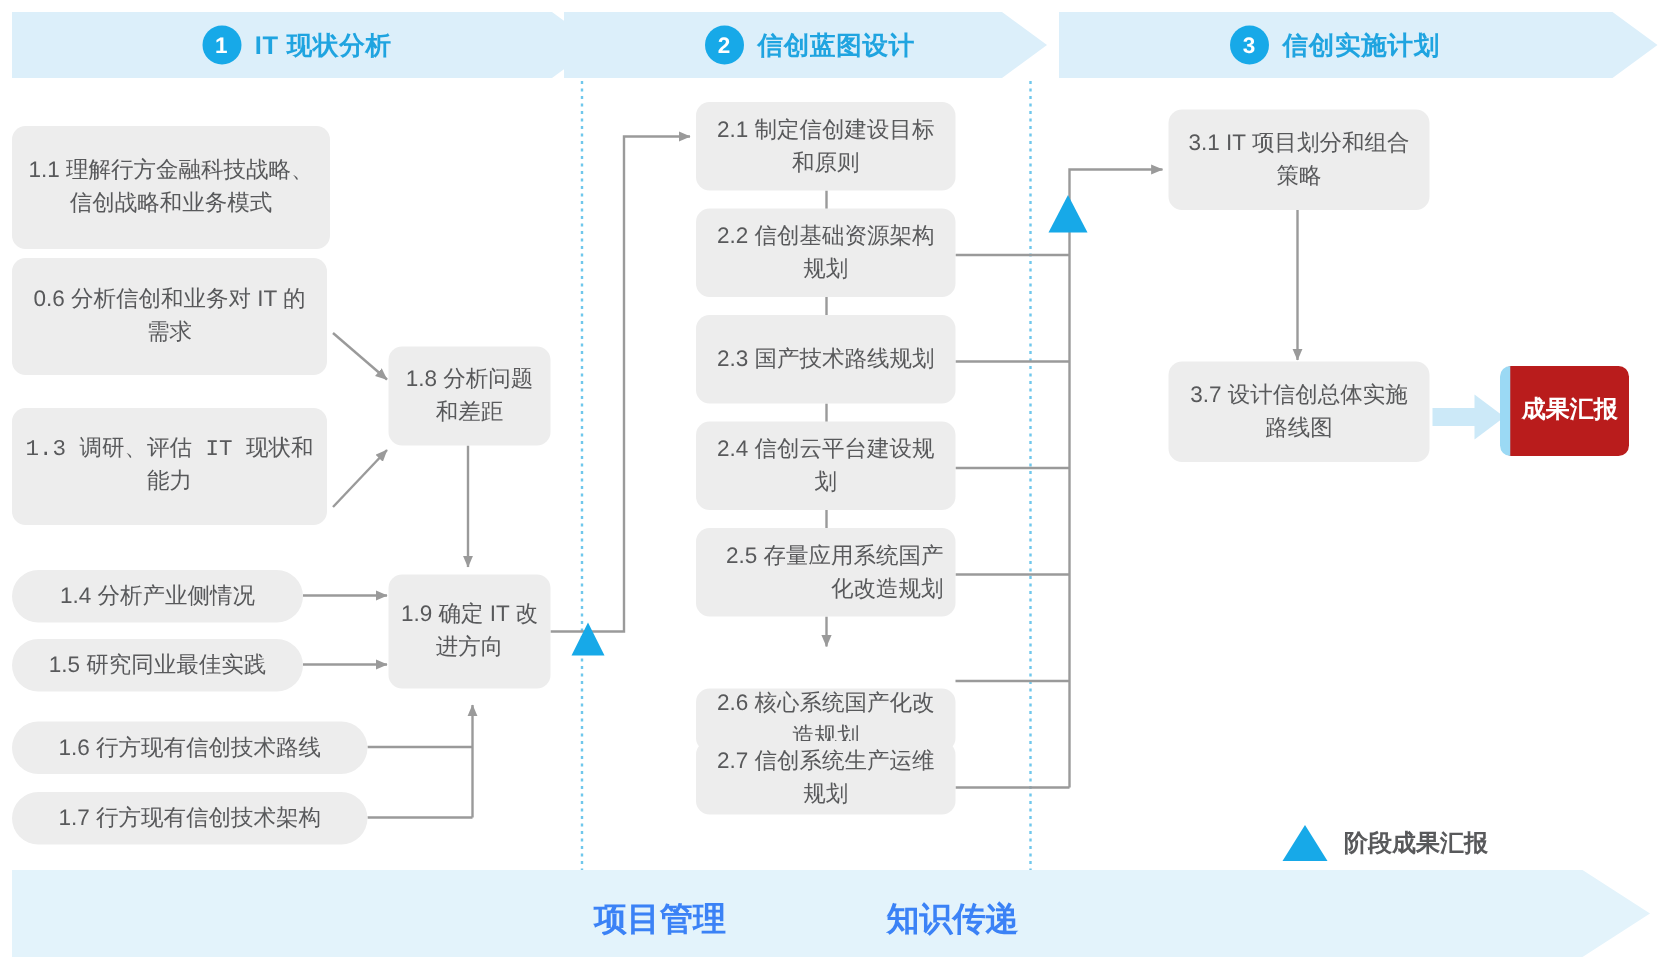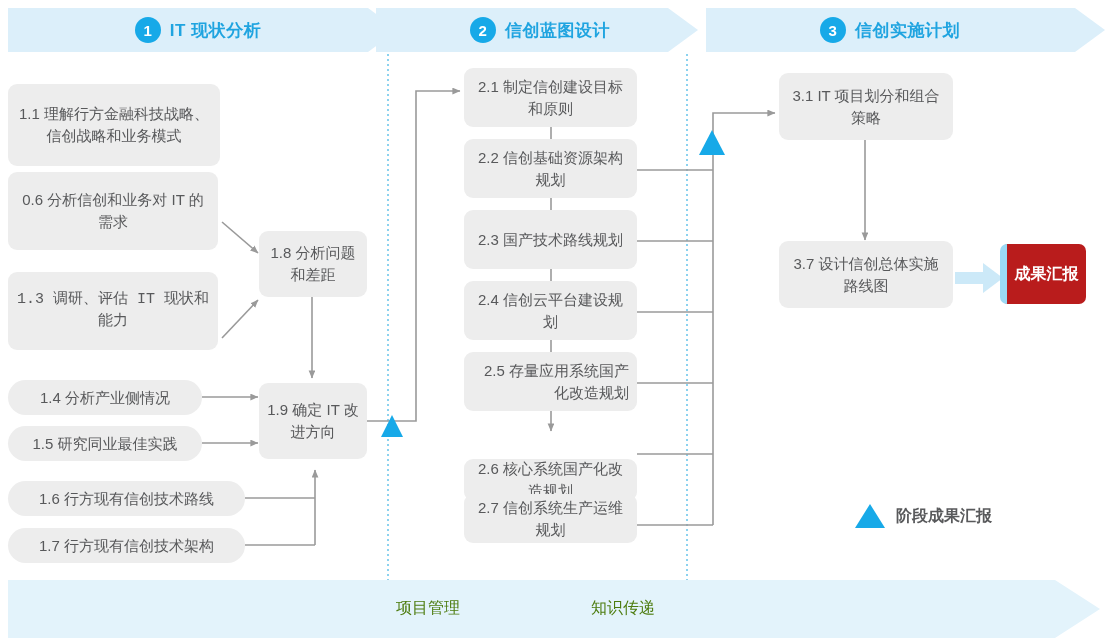--- a/index.html
+++ b/index.html
@@ -64,21 +64,21 @@
     width:0;height:0;
     border-left:15px solid transparent;
     border-right:15px solid transparent;
     border-bottom:24px solid #17A9E8;
     margin-right:11px;
   }
 
   
   .footlabel{
     position:absolute;
-    color:#4d7c0f;font-weight:normal;font-size:16px;
+    color:#3b82f6;font-weight:bold;font-size:22px;
     white-space:nowrap;
   }
 </style>
 </head>
 <body>
 
 <div id="canvas">
 
   <svg class="layer">
 
@@ -213,21 +213,21 @@
   <div class="box" style="left:779px;top:73px;width:174px;height:67px;">
     <span>3.1 IT 项目划分和组合策略</span>
   </div>
   <div class="box" style="left:779px;top:241px;width:174px;height:67px;">
     <span>3.7 设计信创总体实施路线图</span>
   </div>
   <div class="result" style="left:1000px;top:244px;width:86px;height:60px;">
     <span>成果汇报</span>
   </div>
 
-  <div class="legend" style="left:855px;top:504px;">
+  <div class="legend" style="left:855px;top:550px;">
     <span class="tri"></span>
     <span>阶段成果汇报</span>
   </div>
 
   <div class="footlabel" style="left:396px;top:598px;">项目管理</div>
   <div class="footlabel" style="left:591px;top:598px;">知识传递</div>
 
 </div>
 
 </body></html>

